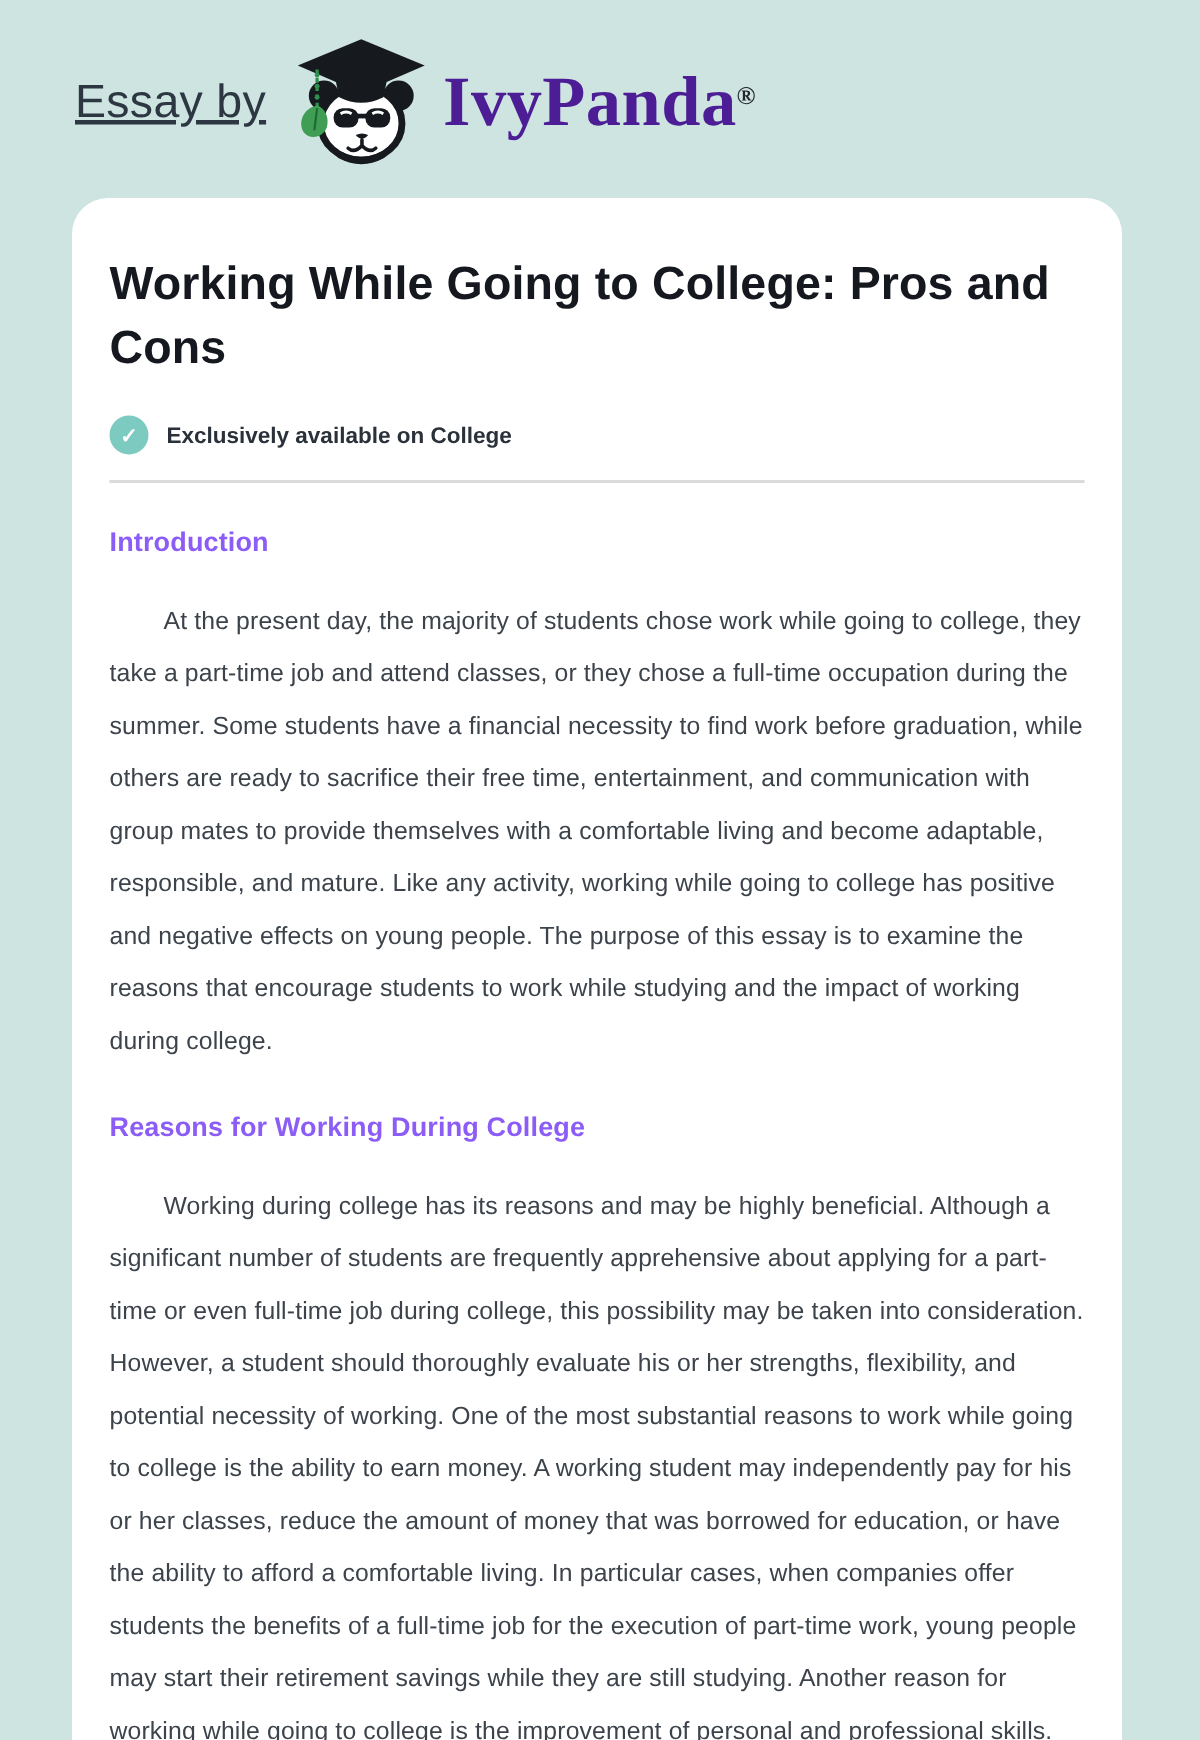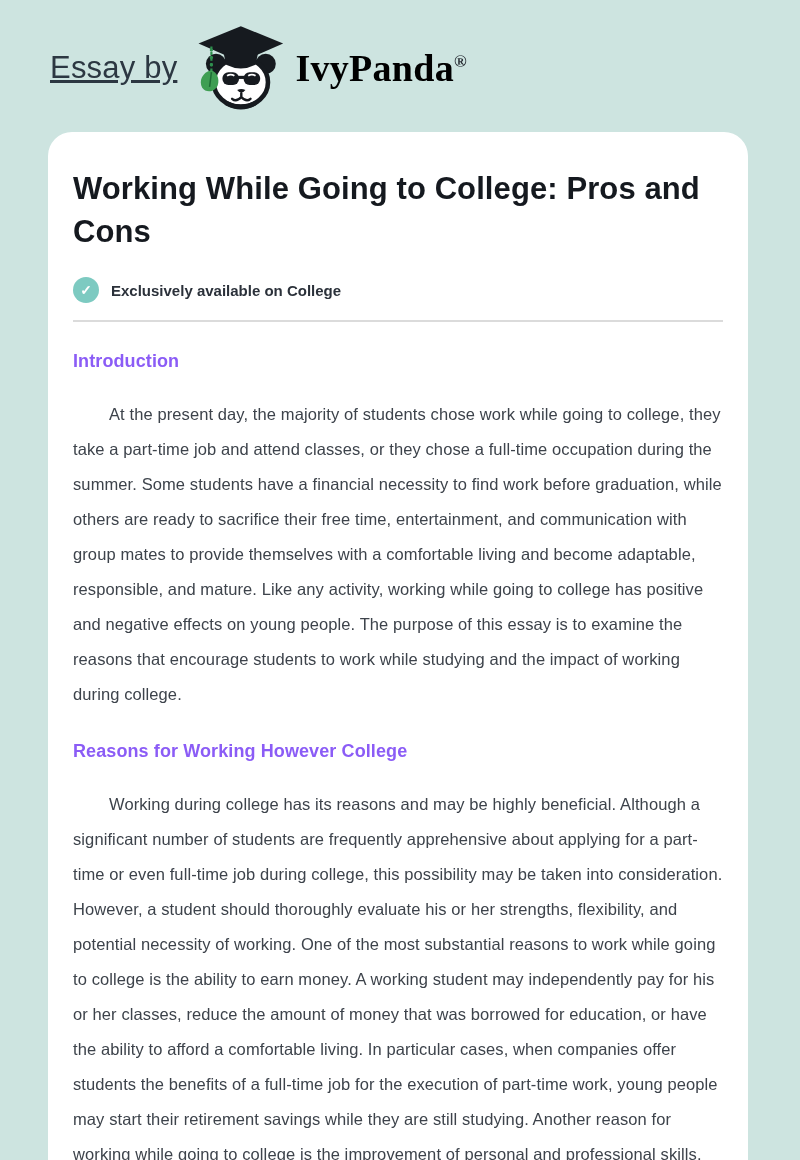--- a/index.html
+++ b/index.html
@@ -28,23 +28,23 @@
   }
   .logo-mark {
     width: 92px;
     height: 90px;
     margin: 0 10px 0 16px;
     flex: 0 0 auto;
   }
   .logo-mark svg { width: 100%; height: 100%; display: block; }
   .brand-name {
     font-family: "Liberation Serif", serif;
-    font-size: 38px;
+    font-size: 47px;
     font-weight: 700;
-    color: #000000;
+    color: #4c1d95;
     letter-spacing: 0.3px;
   }
   .brand-reg {
     font-family: "Liberation Serif", serif;
     font-size: 17px;
     font-weight: 700;
     color: #20242c;
     vertical-align: 14px;
   }
 
@@ -159,16 +159,16 @@
   </div>
 
   <hr class="divider">
 
   <section>
     <h2 class="section-heading">Introduction</h2>
     <p class="section-body">At the present day, the majority of students chose work while going to college, they take a part-time job and attend classes, or they chose a full-time occupation during the summer. Some students have a financial necessity to find work before graduation, while others are ready to sacrifice their free time, entertainment, and communication with group mates to provide themselves with a comfortable living and become adaptable, responsible, and mature. Like any activity, working while going to college has positive and negative effects on young people. The purpose of this essay is to examine the reasons that encourage students to work while studying and the impact of working during college.</p>
   </section>
 
   <section>
-    <h2 class="section-heading">Reasons for Working However College</h2>
+    <h2 class="section-heading">Reasons for Working During College</h2>
     <p class="section-body">Working during college has its reasons and may be highly beneficial. Although a significant number of students are frequently apprehensive about applying for a part-time or even full-time job during college, this possibility may be taken into consideration. However, a student should thoroughly evaluate his or her strengths, flexibility, and potential necessity of working. One of the most substantial reasons to work while going to college is the ability to earn money. A working student may independently pay for his or her classes, reduce the amount of money that was borrowed for education, or have the ability to afford a comfortable living. In particular cases, when companies offer students the benefits of a full-time job for the execution of part-time work, young people may start their retirement savings while they are still studying. Another reason for working while going to college is the improvement of personal and professional skills. Even if a taken part-time job is not connected with obtainable education and future profession, it will inevitably require time management and decision-making skills, or the ability to build understanding with a large number of diverse people. In general, working during college is a positive personal life experience, students may try various kinds of</p>
   </section>
 </main>
 
 </body></html>

